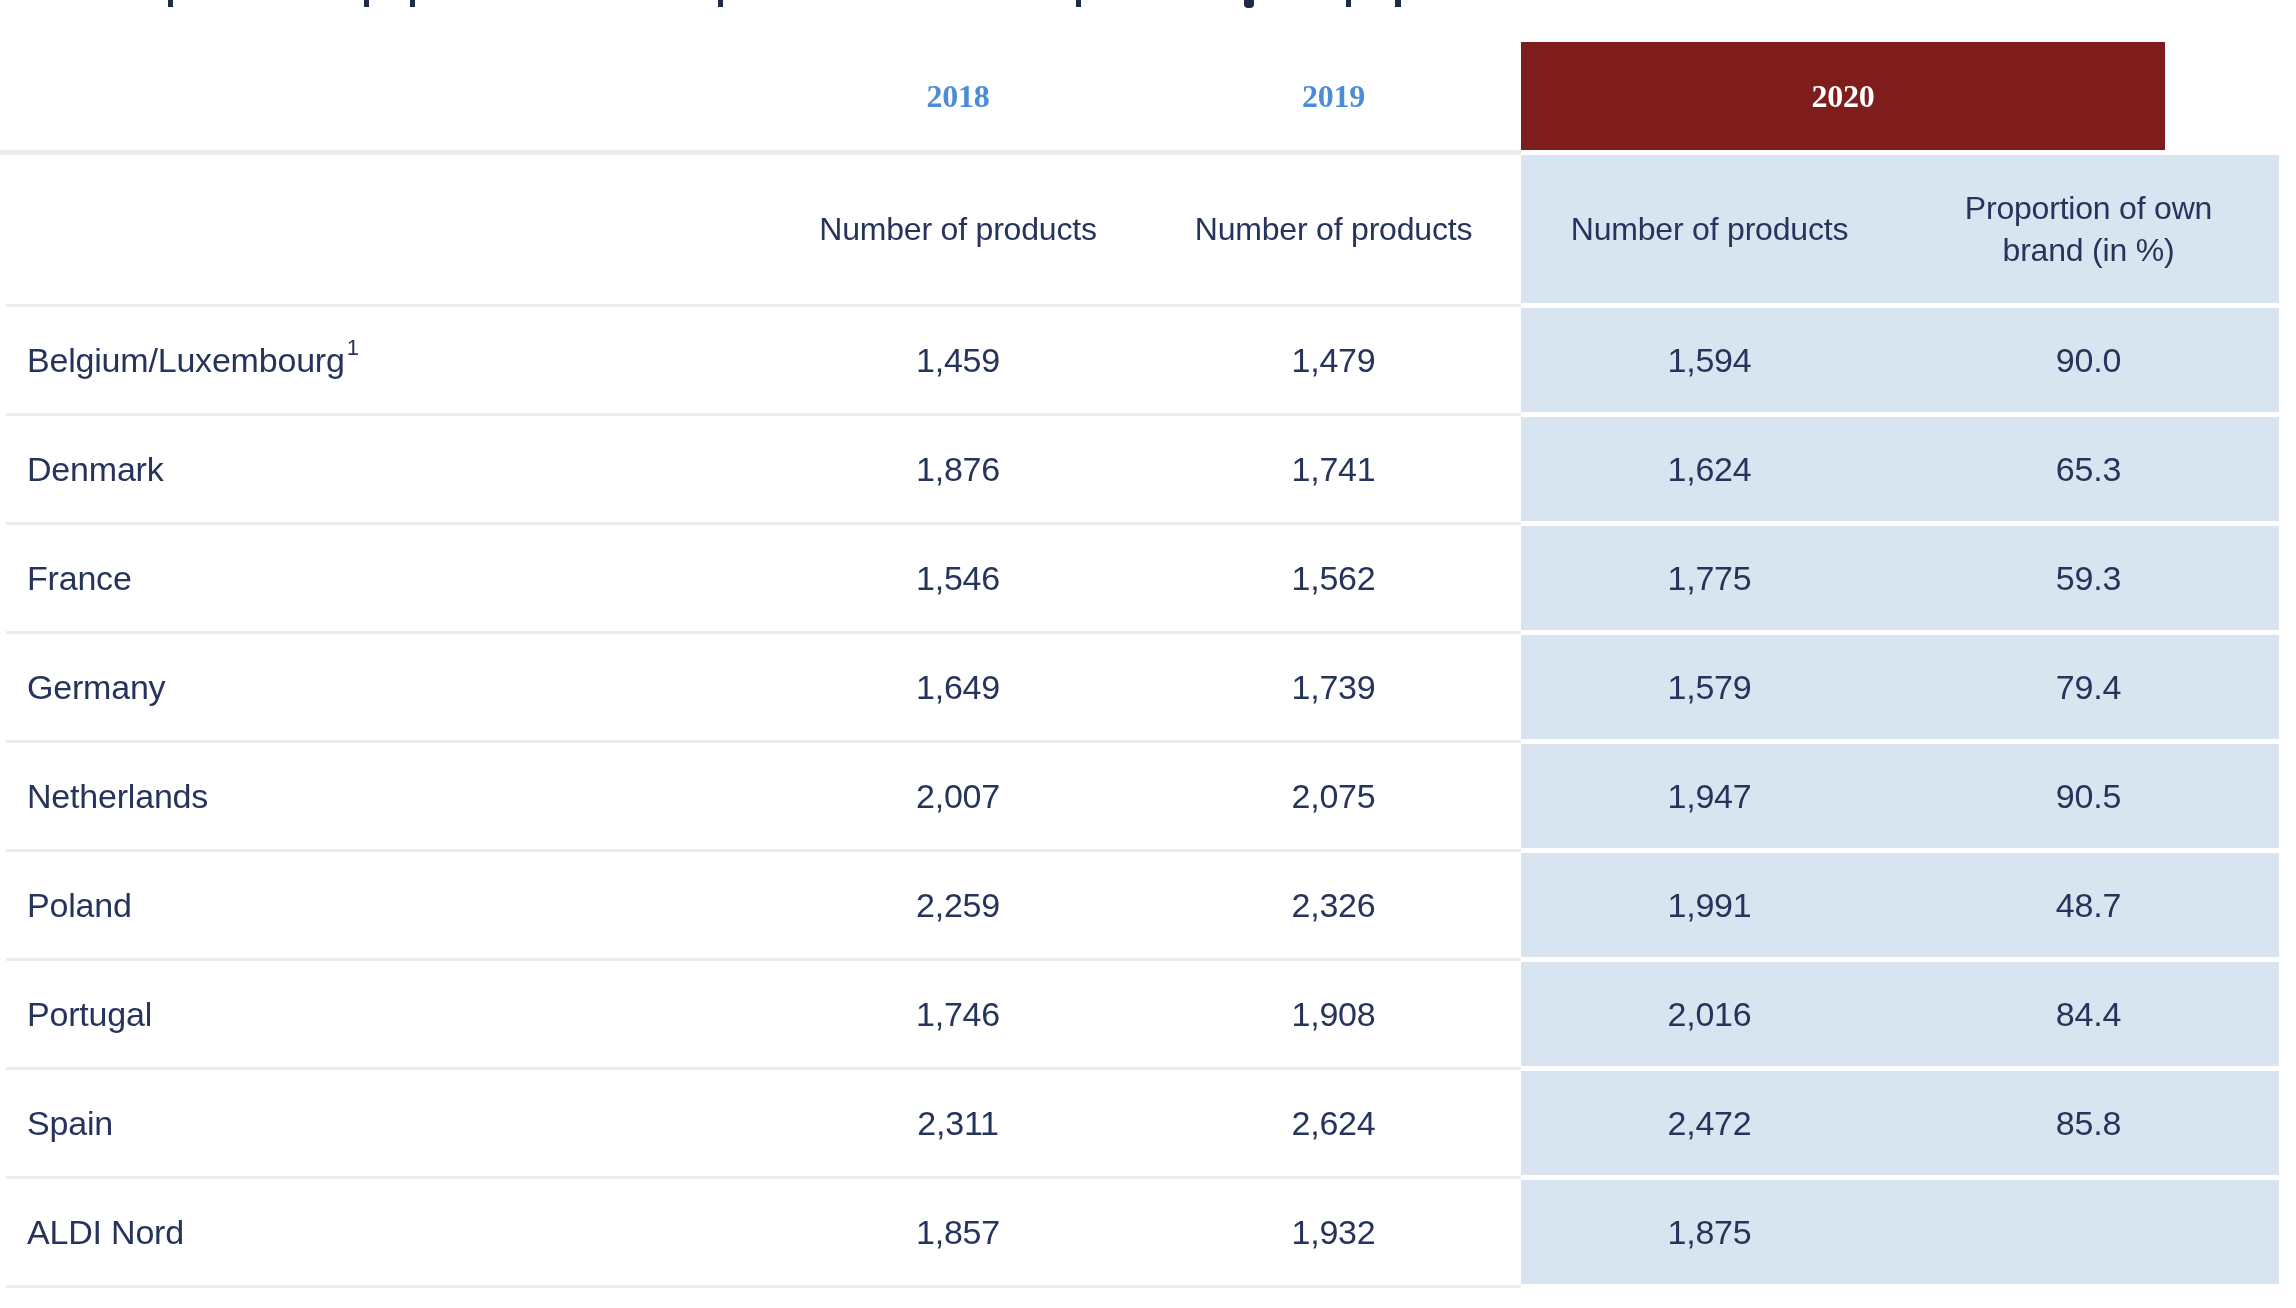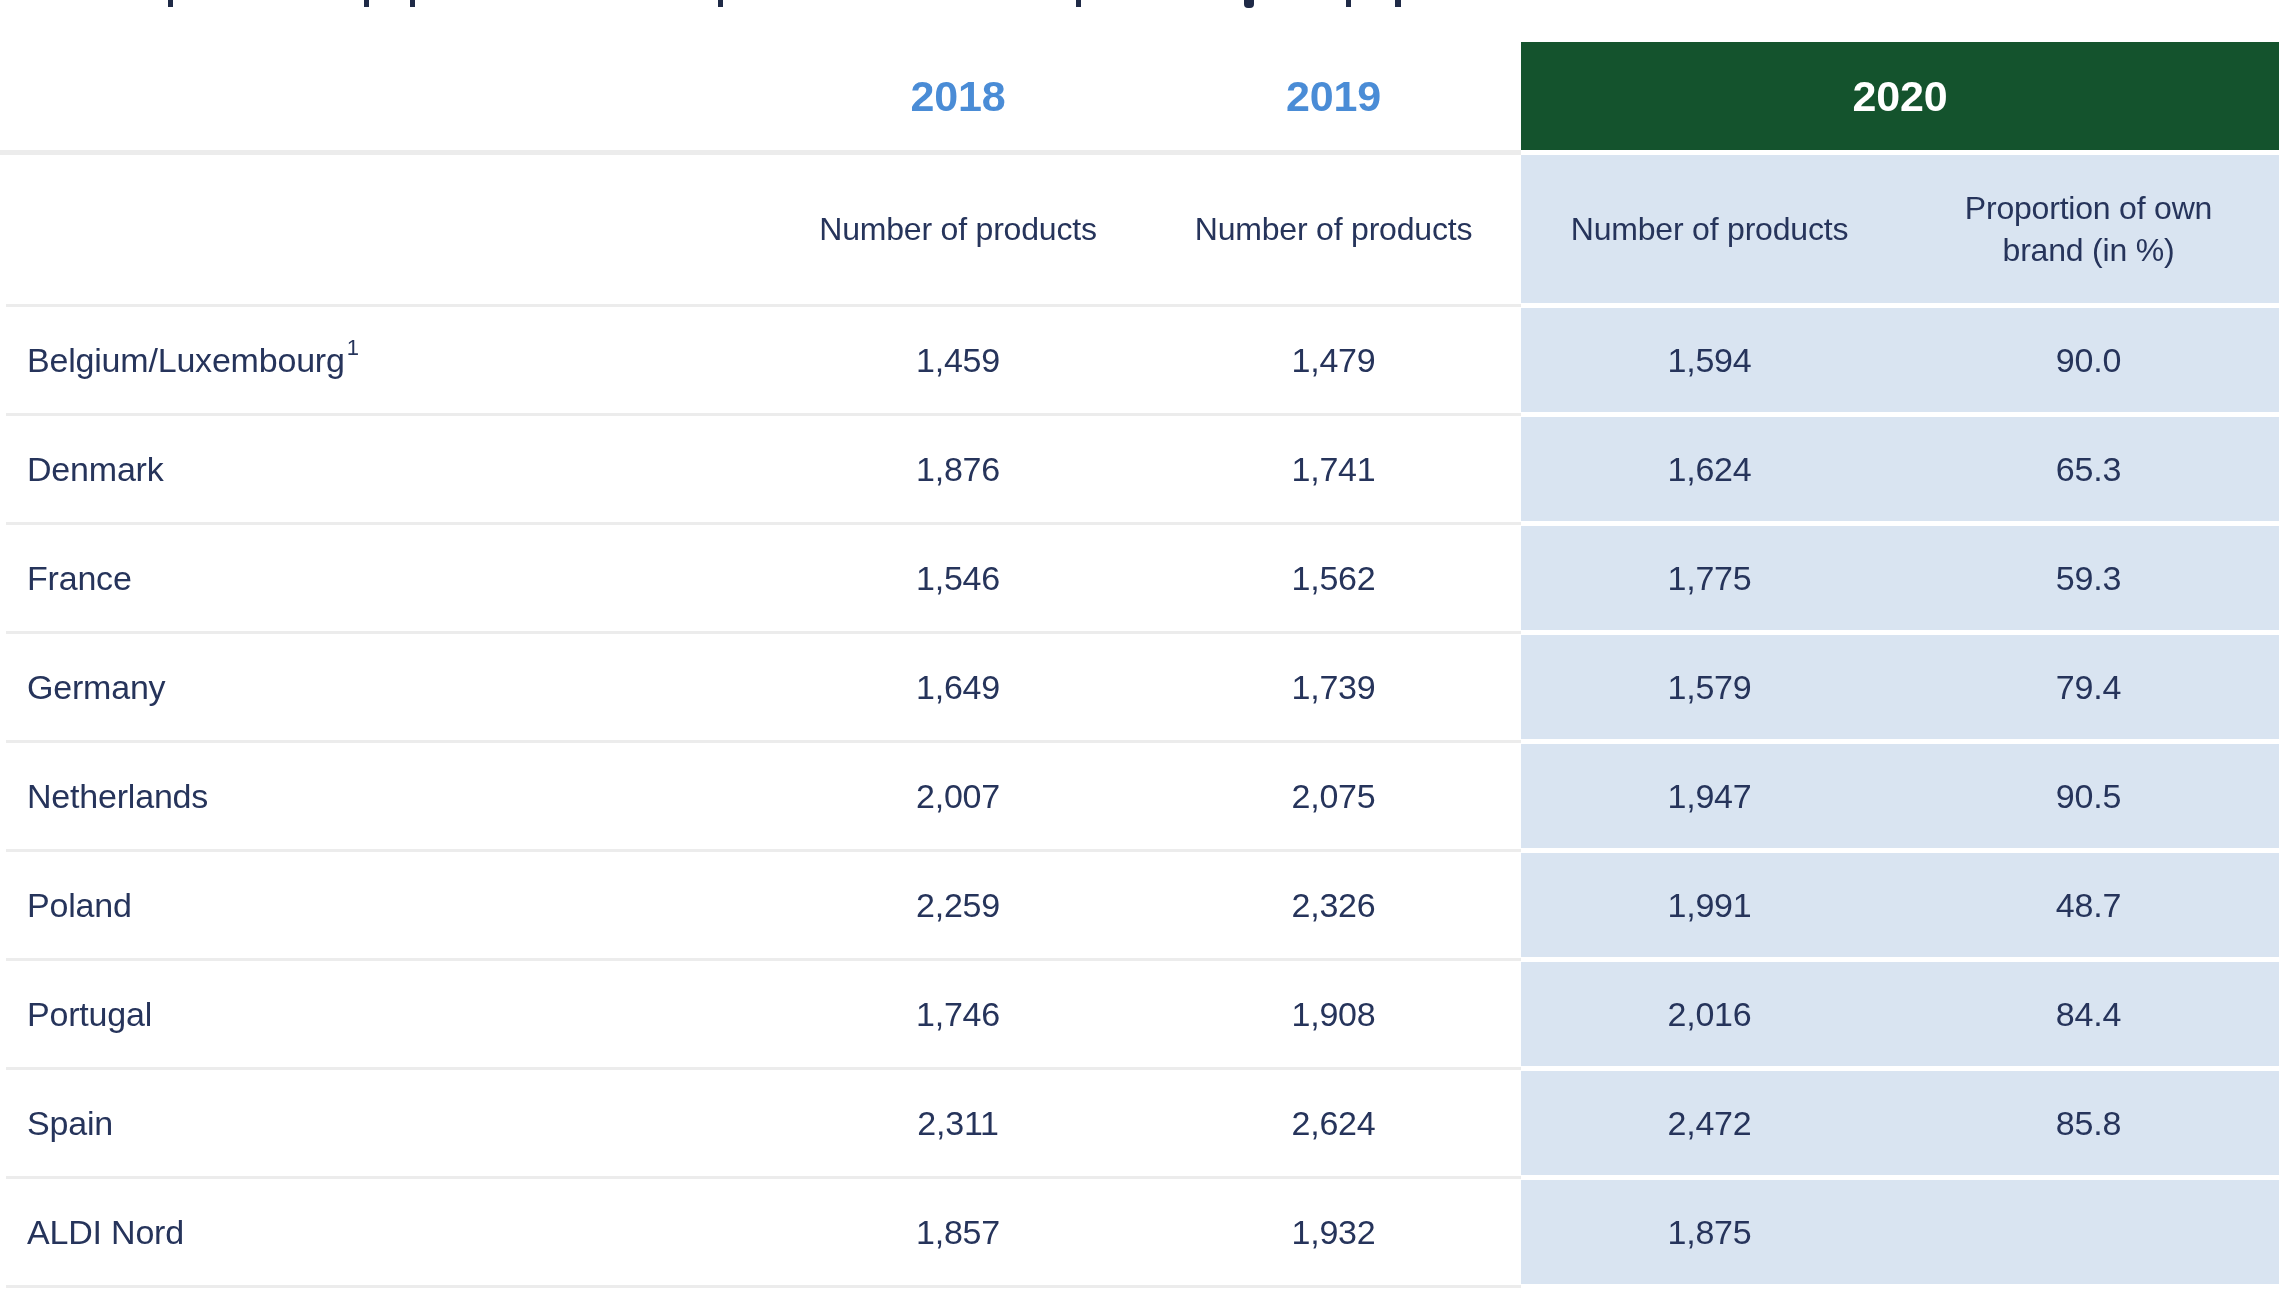--- a/index.html
+++ b/index.html
@@ -8,25 +8,25 @@
     font-family:"Liberation Sans",sans-serif;letter-spacing:-0.2px;
   }
   
   .frag{position:absolute;top:0;height:7px;background:#1F2A47;}
   .frag.g{height:8px;border-radius:0 0 4px 4px;}
 
   
   .year{
     position:absolute;top:42px;height:108px;
     display:flex;align-items:center;justify-content:center;
-    font-size:43px;font-weight:600;color:#4A8CD6;
+    font-size:32px;font-weight:600;color:#4A8CD6;font-family:Liberation Serif, serif;
   }
   .year-2018{left:770px;width:376px;}
   .year-2019{left:1146px;width:375px;text-align:center;}
-  .year-2020{left:1521px;width:758px;background:#14532d;color:#ffffff;font-weight:700;}
+  .year-2020{left:1521px;width:644px;background:#7f1d1d;color:#ffffff;font-weight:700;}
   .hsep{position:absolute;top:150px;left:0;width:1521px;height:5px;background:#ECECEC;}
 
   
   .h2blue{position:absolute;top:155px;left:1521px;width:758px;height:148px;background:#D9E4F1;}
   .colhead{
     position:absolute;top:155px;height:148px;
     display:flex;align-items:center;justify-content:center;
     font-size:32px;color:#26345B;text-align:center;line-height:42px;
   }
   .colhead.c4 span{display:inline-block;max-width:310px;}

